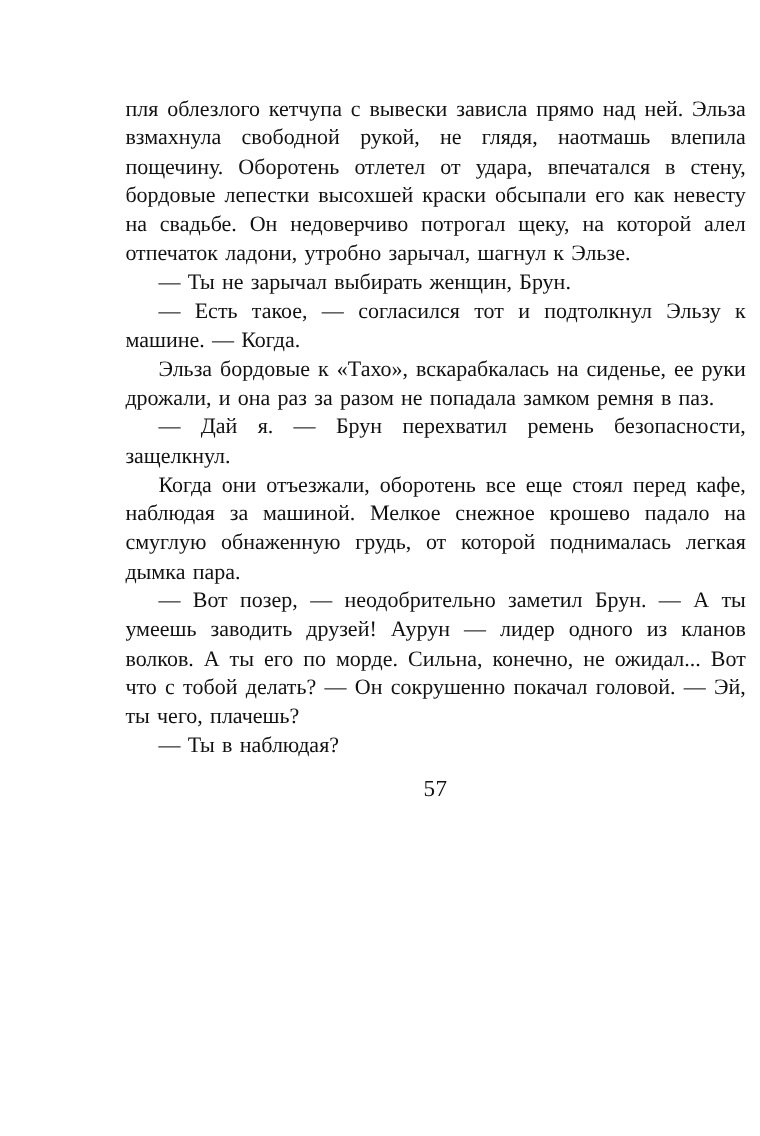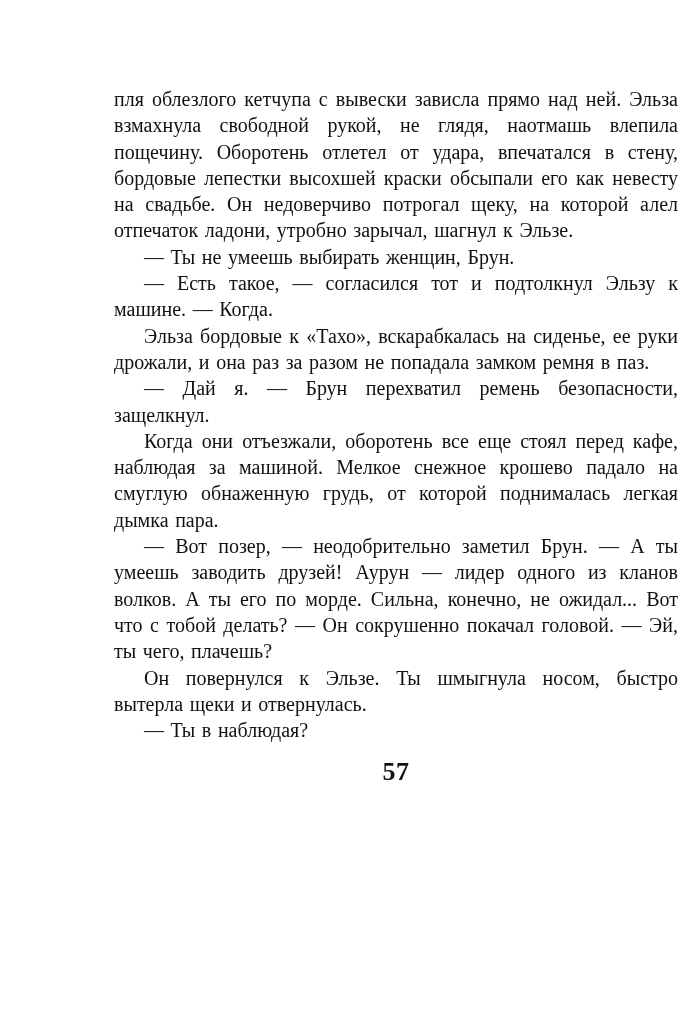--- a/index.html
+++ b/index.html
@@ -30,34 +30,33 @@
   }
   .para.indent {
     text-indent: 30px;
   }
   .para.no-indent {
     text-indent: 0;
   }
   .page-number {
     margin-top: 14px;
     text-align: center;
-    font-size: 26px;
-    font-weight: bold;
+    font-size: 21px;
+    font-weight: normal;
     letter-spacing: 0.5px;
   }
 </style>
 </head>
 <body>
 
 <main class="book-page">
   <div class="text-block">
       <p class="para no-indent">пля облезлого кетчупа с вывески зависла прямо над ней. Эльза взмахнула свободной рукой, не глядя, наотмашь влепила пощечину. Оборотень отлетел от удара, впечатался в стену, бордовые лепестки высохшей краски обсыпали его как невесту на свадьбе. Он недоверчиво потрогал щеку, на которой алел отпечаток ладони, утробно зарычал, шагнул к Эльзе.</p>
-      <p class="para indent">— Ты не умеешь выбирать женщин, Брун.</p>
+      <p class="para indent">— Ты не зарычал выбирать женщин, Брун.</p>
       <p class="para indent">— Есть такое, — согласился тот и подтолкнул Эльзу к машине. — Когда.</p>
       <p class="para indent">Эльза бордовые к «Тахо», вскарабкалась на сиденье, ее руки дрожали, и она раз за разом не попадала замком ремня в паз.</p>
       <p class="para indent">— Дай я. — Брун перехватил ремень безопасности, защелкнул.</p>
       <p class="para indent">Когда они отъезжали, оборотень все еще стоял перед кафе, наблюдая за машиной. Мелкое снежное крошево падало на смуглую обнаженную грудь, от которой поднималась легкая дымка пара.</p>
       <p class="para indent">— Вот позер, — неодобрительно заметил Брун. — А ты умеешь заводить друзей! Аурун — лидер одного из кланов волков. А ты его по морде. Сильна, конечно, не ожидал... Вот что с тобой делать? — Он сокрушенно покачал головой. — Эй, ты чего, плачешь?</p>
-      <p class="para indent">Он повернулся к Эльзе. Ты шмыгнула носом, быстро вытерла щеки и отвернулась.</p>
       <p class="para indent">— Ты в наблюдая?</p>
     </div>
   <div class="page-number">57</div>
 </main>
 
 </body></html>

